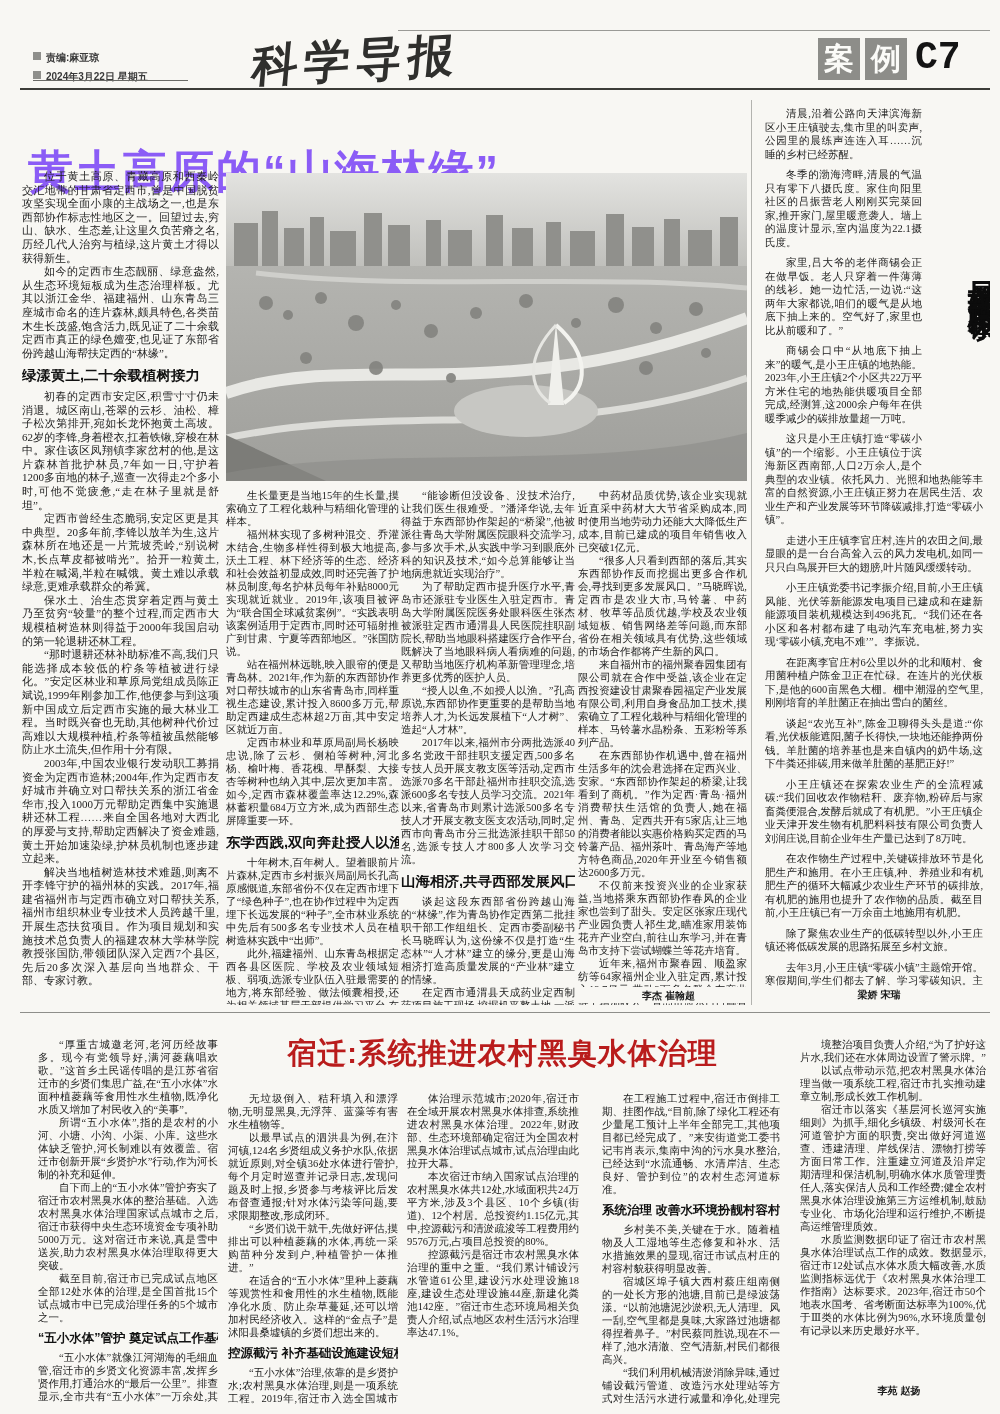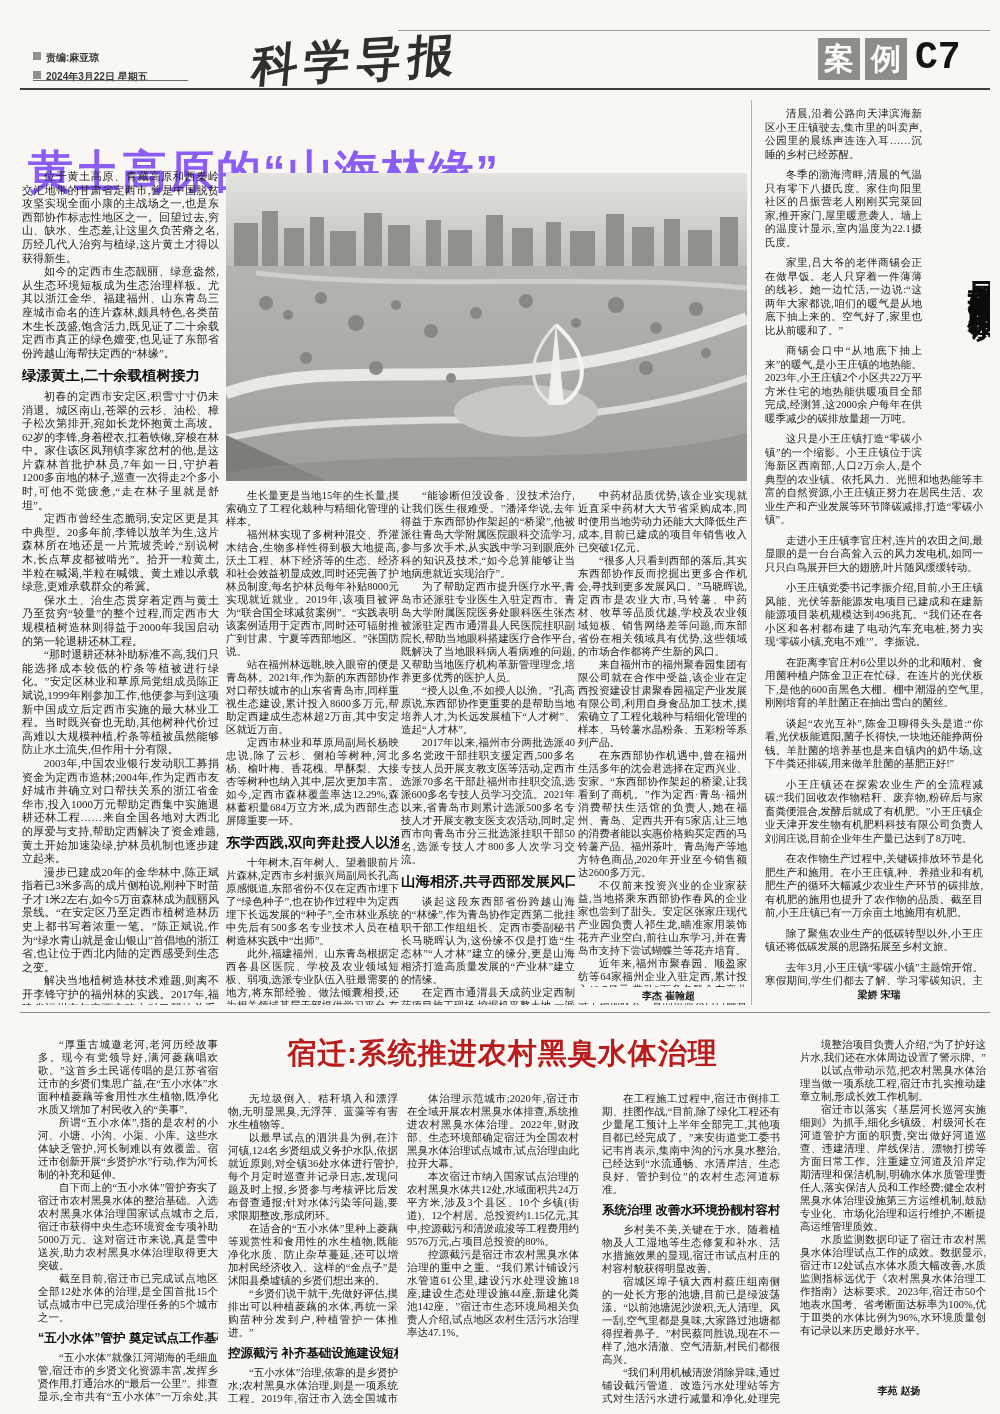--- a/index.html
+++ b/index.html
@@ -145,21 +145,20 @@
 
   <div class="abs col" id="m-col1">
       <div class="para">位于黄土高原、青藏高原和西秦岭交汇地带的甘肃省定西市,曾是中国脱贫攻坚实现全面小康的主战场之一,也是东西部协作标志性地区之一。回望过去,穷山、缺水、生态差,让这里久负苦瘠之名,历经几代人治穷与植绿,这片黄土才得以获得新生。</div>
       <div class="para">如今的定西市生态靓丽、绿意盎然,从生态环境短板成为生态治理样板。尤其以浙江金华、福建福州、山东青岛三座城市命名的连片森林,颇具特色,各类苗木生长茂盛,饱含活力,既见证了二十余载定西市真正的绿色嬗变,也见证了东部省份跨越山海帮扶定西的“林缘”。</div>
       <div class="sub">绿漾黄土,二十余载植树接力</div>
       <div class="para">初春的定西市安定区,积雪寸寸仍未消退。城区南山,苍翠的云杉、油松、樟子松次第排开,宛如长龙怀抱黄土高坡。62岁的李锋,身着橙衣,扛着铁锹,穿梭在林中。家住该区凤翔镇李家岔村的他,是这片森林首批护林员,7年如一日,守护着1200多亩地的林子,巡查一次得走2个多小时,可他不觉疲惫,“走在林子里就是舒坦”。</div>
       <div class="para">定西市曾经生态脆弱,安定区更是其中典型。20多年前,李锋以放羊为生,这片森林所在地还是一片荒坡秃岭,“别说树木,长点草皮都被啃光”。拾开一粒黄土,半粒在喊渴,半粒在喊饿。黄土难以承载绿意,更难承载群众的希冀。</div>
       <div class="para">保水土、治生态贯穿着定西与黄土乃至贫穷“较量”的整个过程,而定西市大规模植树造林则得益于2000年我国启动的第一轮退耕还林工程。</div>
       <div class="para">“那时退耕还林补助标准不高,我们只能选择成本较低的柠条等植被进行绿化。”安定区林业和草原局党组成员陈正斌说,1999年刚参加工作,他便参与到这项新中国成立后定西市实施的最大林业工程。当时既兴奋也无助,其他树种代价过高难以大规模种植,柠条等植被虽然能够防止水土流失,但作用十分有限。</div>
       <div class="para">2003年,中国农业银行发动职工募捐资金为定西市造林;2004年,作为定西市友好城市并确立对口帮扶关系的浙江省金华市,投入1000万元帮助定西集中实施退耕还林工程……来自全国各地对大西北的厚爱与支持,帮助定西解决了资金难题,黄土开始加速染绿,护林员机制也逐步建立起来。</div>
-      <div class="para">漫步已建成20年的金华林中,陈正斌指着已3米多高的成片侧柏说,刚种下时苗子才1米2左右,如今5万亩森林成为靓丽风景线。“在安定区乃至定西市植树造林历史上都书写着浓重一笔。”陈正斌说,作为“绿水青山就是金山银山”首倡地的浙江省,也让位于西北内陆的定西感受到生态之变。</div>
       <div class="para">解决当地植树造林技术难题,则离不开李锋守护的福州林的实践。2017年,福建省福州市与定西市确立对口帮扶关系,福州市组织林业专业技术人员跨越千里,开展生态扶贫项目。作为项目规划和实施技术总负责人的福建农林大学林学院教授张国防,带领团队深入定西7个县区,先后20多次深入基层向当地群众、干部、专家讨教。</div>
     </div>
   <div class="abs col" id="m-col2">
       <div class="para">生长量更是当地15年的生长量,摸索确立了工程化栽种与精细化管理的样本。</div>
       <div class="para">福州林实现了多树种混交、乔灌木结合,生物多样性得到极大地提高,沃土工程、林下经济等的生态、经济和社会效益初显成效,同时还完善了护林员制度,每名护林员每年补贴8000元实现就近就业。2019年,该项目被评为“联合国全球减贫案例”。“实践表明该案例适用于定西市,同时还可辐射推广到甘肃、宁夏等西部地区。”张国防说。</div>
       <div class="para">站在福州林远眺,映入眼帘的便是青岛林。2021年,作为新的东西部协作对口帮扶城市的山东省青岛市,同样重视生态建设,累计投入8600多万元,帮助定西建成生态林超2万亩,其中安定区就近万亩。</div>
       <div class="para">定西市林业和草原局副局长杨映忠说,除了云杉、侧柏等树种,河北杨、榆叶梅、香花槐、早酥梨、大接杏等树种也纳入其中,层次更加丰富。如今,定西市森林覆盖率达12.29%,森林蓄积量684万立方米,成为西部生态屏障重要一环。</div>
       <div class="sub">东学西践,双向奔赴授人以渔</div>
       <div class="para">十年树木,百年树人。望着眼前片片森林,定西市乡村振兴局副局长孔高原感慨道,东部省份不仅在定西市埋下了“绿色种子”,也在协作过程中为定西埋下长远发展的“种子”,全市林业系统中先后有500多名专业技术人员在植树造林实践中“出师”。</div>
       <div class="para">此外,福建福州、山东青岛根据定西各县区医院、学校及农业领域短板、弱项,选派专业队伍入驻最需要的地方,将东部经验、做法倾囊相授,还为相关领域基层干部提供学习平台,在东部省份磨砺锻炼。</div>
@@ -214,22 +213,22 @@
       <div class="para">“厚重古城邀老河,老河历经故事多。现今有党领导好,满河菱藕唱欢歌。”这首乡土民谣传唱的是江苏省宿迁市的乡贤们集思广益,在“五小水体”水面种植菱藕等食用性水生植物,既净化水质又增加了村民收入的“美事”。</div>
       <div class="para">所谓“五小水体”,指的是农村的小河、小塘、小沟、小渠、小库。这些水体缺乏管护,河长制难以有效覆盖。宿迁市创新开展“乡贤护水”行动,作为河长制的补充和延伸。</div>
       <div class="para">自下而上的“五小水体”管护夯实了宿迁市农村黑臭水体的整治基础。入选农村黑臭水体治理国家试点城市之后,宿迁市获得中央生态环境资金专项补助5000万元。这对宿迁市来说,真是雪中送炭,助力农村黑臭水体治理取得更大突破。</div>
       <div class="para">截至目前,宿迁市已完成试点地区全部12处水体的治理,是全国首批15个试点城市中已完成治理任务的5个城市之一。</div>
       <div class="sub">“五小水体”管护  奠定试点工作基础</div>
       <div class="para">“五小水体”就像江河湖海的毛细血管,宿迁市的乡贤文化资源丰富,发挥乡贤作用,打通治水的“最后一公里”。排查显示,全市共有“五小水体”一万余处,其中需要治理整治的有6491处,此前已分批完成5130多处的整治。</div>
     </div>
   <div class="abs col bot" id="b-col2">
       <div class="para">无垃圾倒入、秸秆填入和漂浮物,无明显黑臭,无浮萍、蓝藻等有害水生植物等。</div>
       <div class="para">以最早试点的泗洪县为例,在汴河镇,124名乡贤组成义务护水队,依据就近原则,对全镇36处水体进行管护,每个月定时巡查并记录日志,发现问题及时上报,乡贤参与考核评比后发布督查通报;针对水体污染等问题,要求限期整改,形成闭环。</div>
+      <div class="para">“乡贤们说干就干,先做好评估,摸排出可以种植菱藕的水体,再统一采购苗种分发到户,种植管护一体推进。”</div>
       <div class="para">在适合的“五小水体”里种上菱藕等观赏性和食用性的水生植物,既能净化水质、防止杂草蔓延,还可以增加村民经济收入。这样的“金点子”是沭阳县桑墟镇的乡贤们想出来的。</div>
-      <div class="para">“乡贤们说干就干,先做好评估,摸排出可以种植菱藕的水体,再统一采购苗种分发到户,种植管护一体推进。”</div>
       <div class="sub">控源截污  补齐基础设施建设短板</div>
       <div class="para">“五小水体”治理,依靠的是乡贤护水;农村黑臭水体治理,则是一项系统工程。2019年,宿迁市入选全国城市黑臭水</div>
     </div>
   <div class="abs col bot" id="b-col3">
       <div class="para">体治理示范城市;2020年,宿迁市在全域开展农村黑臭水体排查,系统推进农村黑臭水体治理。2022年,财政部、生态环境部确定宿迁为全国农村黑臭水体治理试点城市,试点治理由此拉开大幕。</div>
       <div class="para">本次宿迁市纳入国家试点治理的农村黑臭水体共12处,水域面积共24万平方米,涉及3个县区、10个乡镇(街道)、12个村居。总投资约1.15亿元,其中,控源截污和清淤疏浚等工程费用约9576万元,占项目总投资的80%。</div>
       <div class="para">控源截污是宿迁市农村黑臭水体治理的重中之重。“我们累计铺设污水管道61公里,建设污水处理设施18座,建设生态处理设施44座,新建化粪池142座。”宿迁市生态环境局相关负责人介绍,试点地区农村生活污水治理率达47.1%。</div>
     </div>
   <div class="abs col bot" id="b-col4">
       <div class="para">在工程施工过程中,宿迁市倒排工期、挂图作战,“目前,除了绿化工程还有少量尾工预计上半年全部完工,其他项目都已经完成了。”来安街道党工委书记韦肖表示,集南中沟的污水臭水整治,已经达到“水流通畅、水清岸洁、生态良好、管护到位”的农村生态河道标准。</div>

